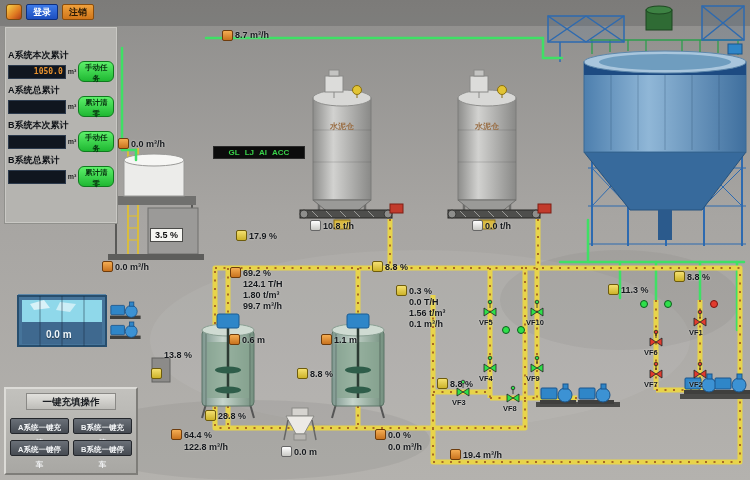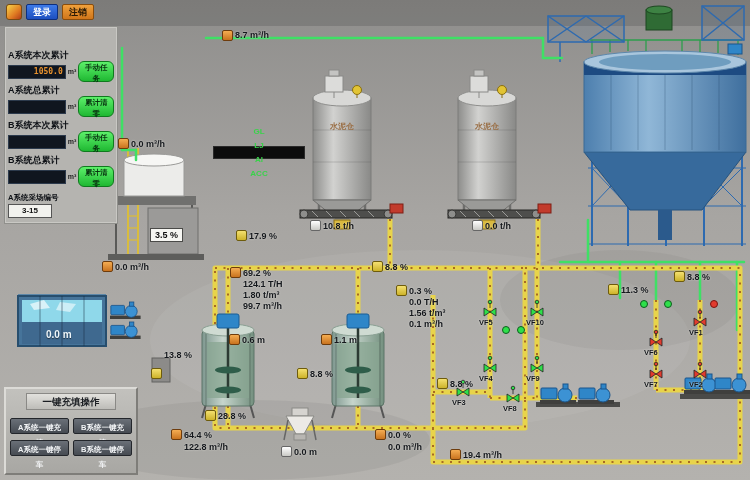--- a/index.html
+++ b/index.html
@@ -48,21 +48,21 @@
   .slab{font:bold 7.5px/9px "Liberation Sans",sans-serif;color:#0e1116;}
   .sbox{margin-top:2px;width:42px;height:12px;background:#f2f2ee;border:1px solid #555;
         font:bold 8px/12px "Liberation Sans",sans-serif;text-align:center;color:#111;}
 
   
   .disp{position:absolute;left:213px;top:123px;z-index:7;width:92px;height:20px;
         background:#050505;border:1px solid #3a3a3a;color:#f2f6ff;text-align:center;
         font:bold 13px/20px "DejaVu Sans Mono",monospace;}
   .disp-tags{position:absolute;left:213px;top:146px;z-index:7;width:92px;height:13px;
         background:#0c0c0c;border:1px solid #2a2a2a;display:flex;gap:5px;align-items:center;
-        justify-content:center;box-sizing:border-box;flex-direction:column;}
+        justify-content:center;box-sizing:border-box;}
   .disp-tags span{color:#39d24a;font:bold 8px/9px "Liberation Sans",sans-serif;cursor:pointer;}
 
   
   .cpanel{position:absolute;left:4px;top:387px;z-index:7;width:134px;height:88px;
         background:linear-gradient(#c2c1bd,#a8a7a3);border:2px solid;
         border-color:#dcdbd7 #7e7d79 #7e7d79 #dcdbd7;padding:4px;box-sizing:border-box;}
   .ctitle{margin:0 auto;width:88px;height:15px;background:linear-gradient(#e2e1dd,#bdbcb8);
         border:1px solid #8a8986;font:bold 9.5px/15px "Liberation Sans",sans-serif;
         text-align:center;color:#1a1d22;}
   .cgrid{display:grid;grid-template-columns:1fr 1fr;gap:6px 4px;margin-top:8px;}
@@ -405,24 +405,20 @@
     <span class="tunit">m³</span>
     <button class="tact">手动任务</button>
   </div>
   <div class="tlabel">B系统总累计</div>
   <div class="tline">
     <div class="tval"></div>
     <span class="tunit">m³</span>
     <button class="tact">累计清零</button>
   </div>
   <div class="sites">
-    <div class="site">
-      <div class="slab">A系统采场编号</div>
-      <div class="sbox">3-15</div>
-    </div>
   </div>
 </div>
 
 <div class="disp-tags">
   <span>GL</span>
   <span>LJ</span>
   <span>AI</span>
   <span>ACC</span>
 </div>
 

